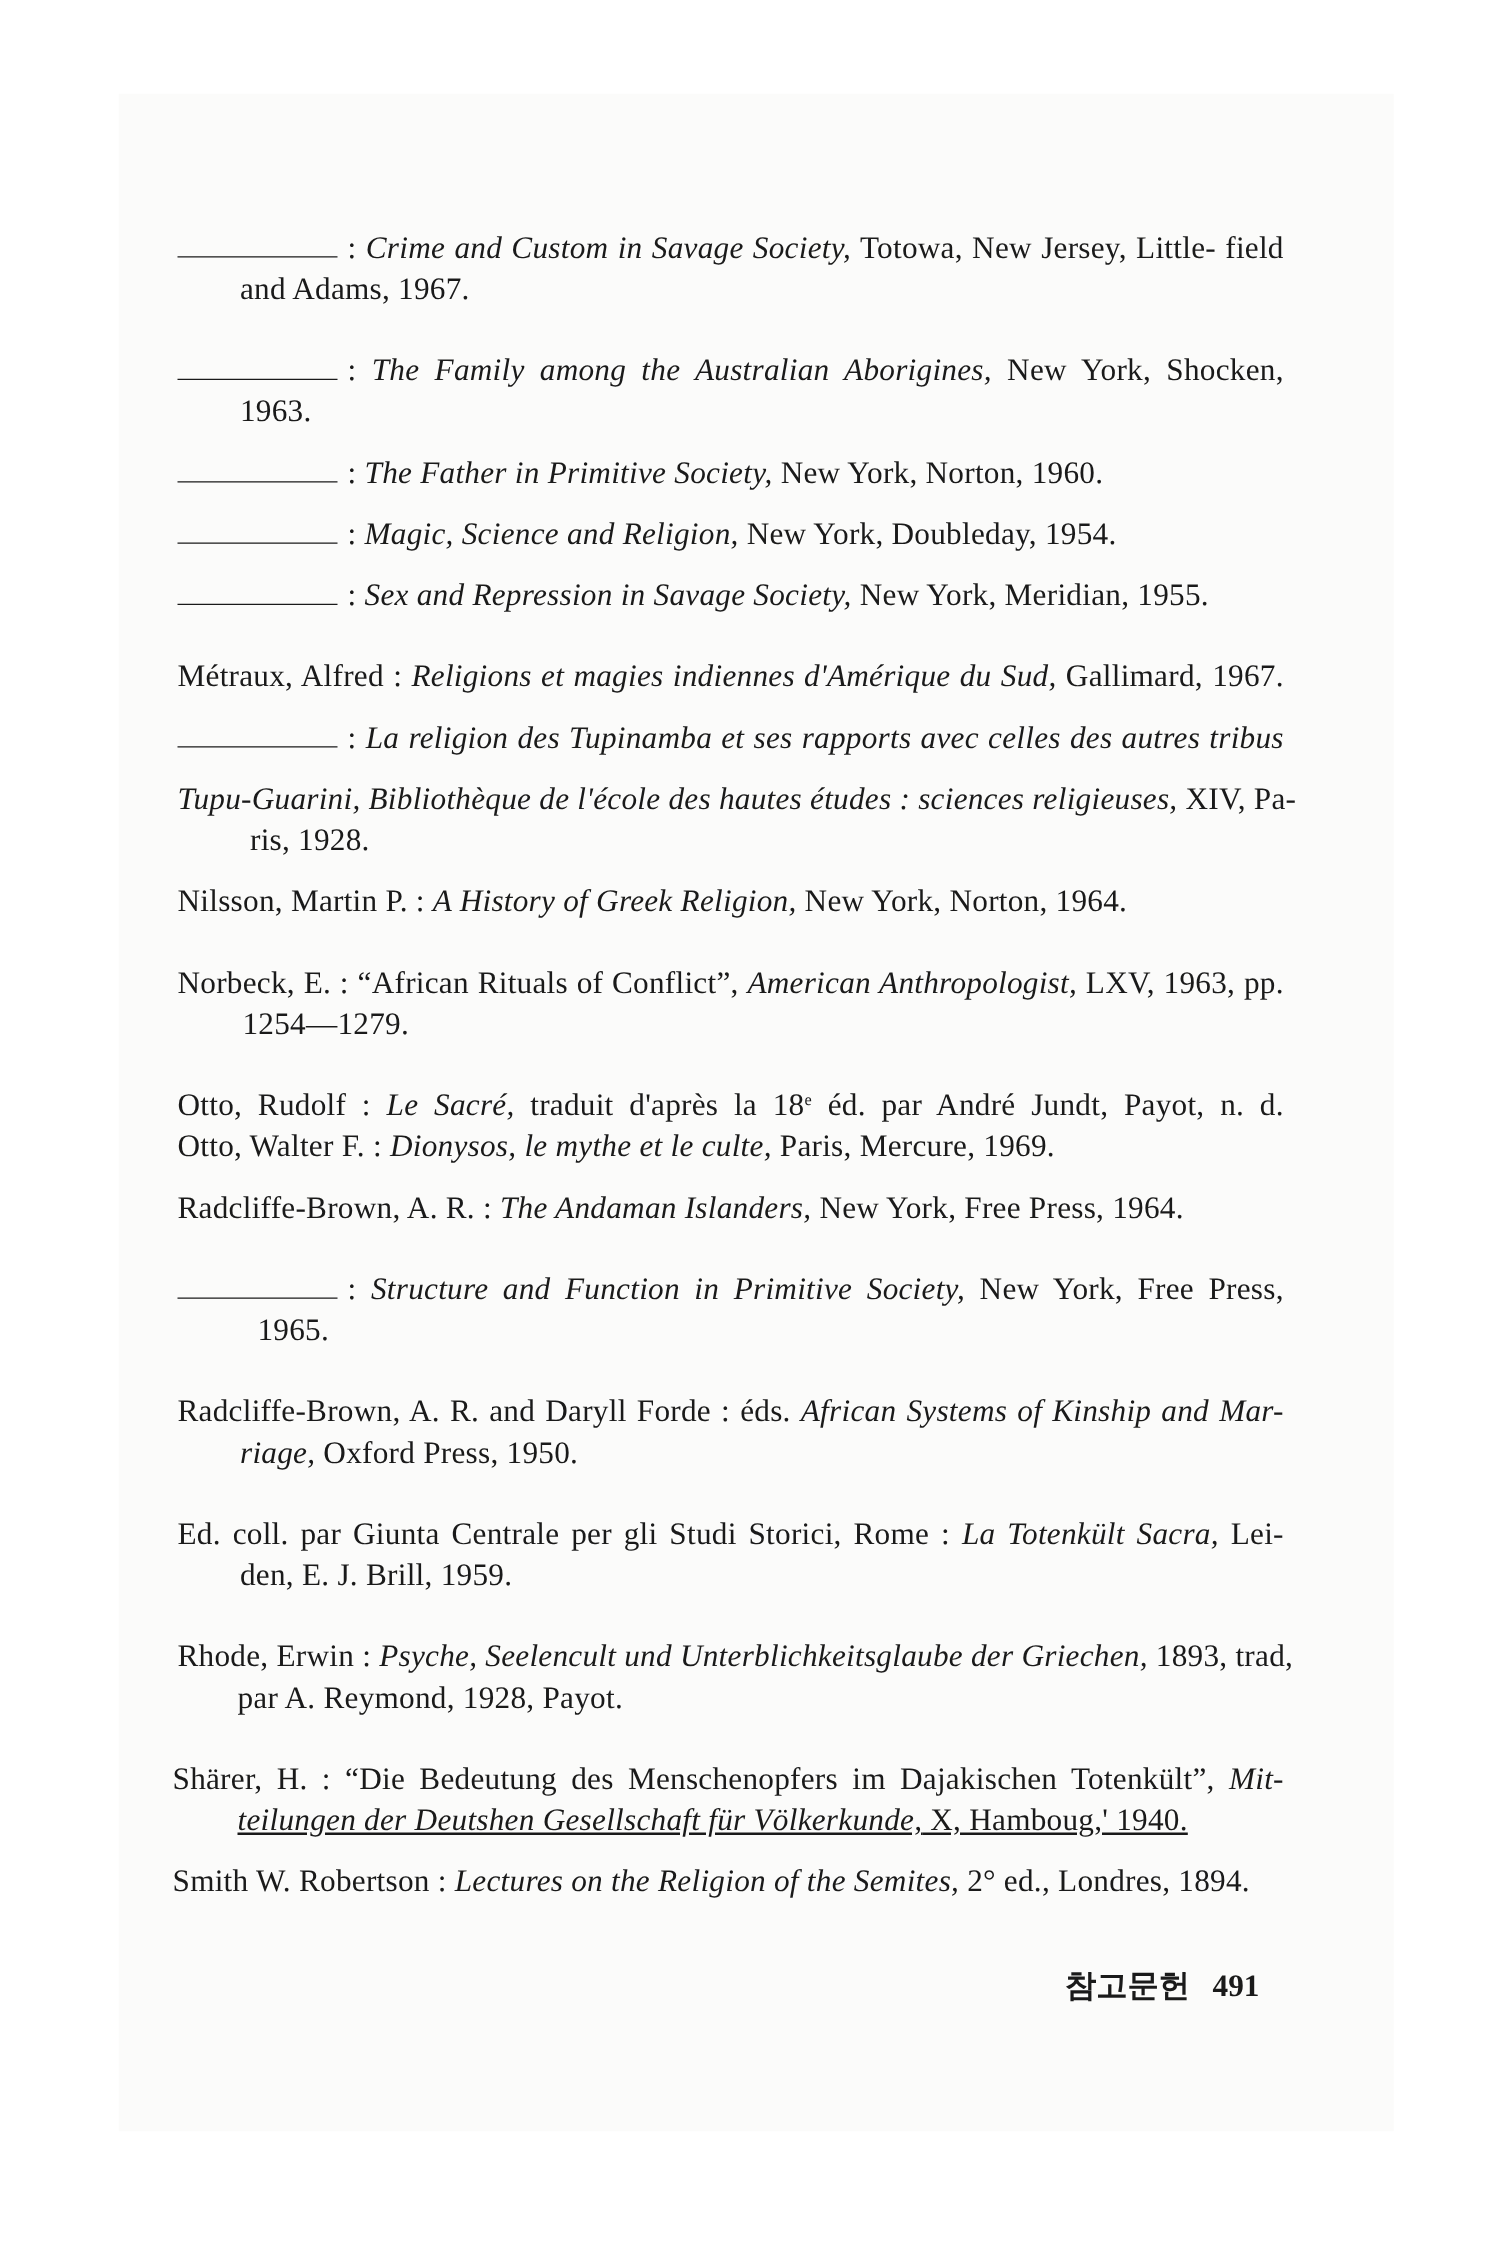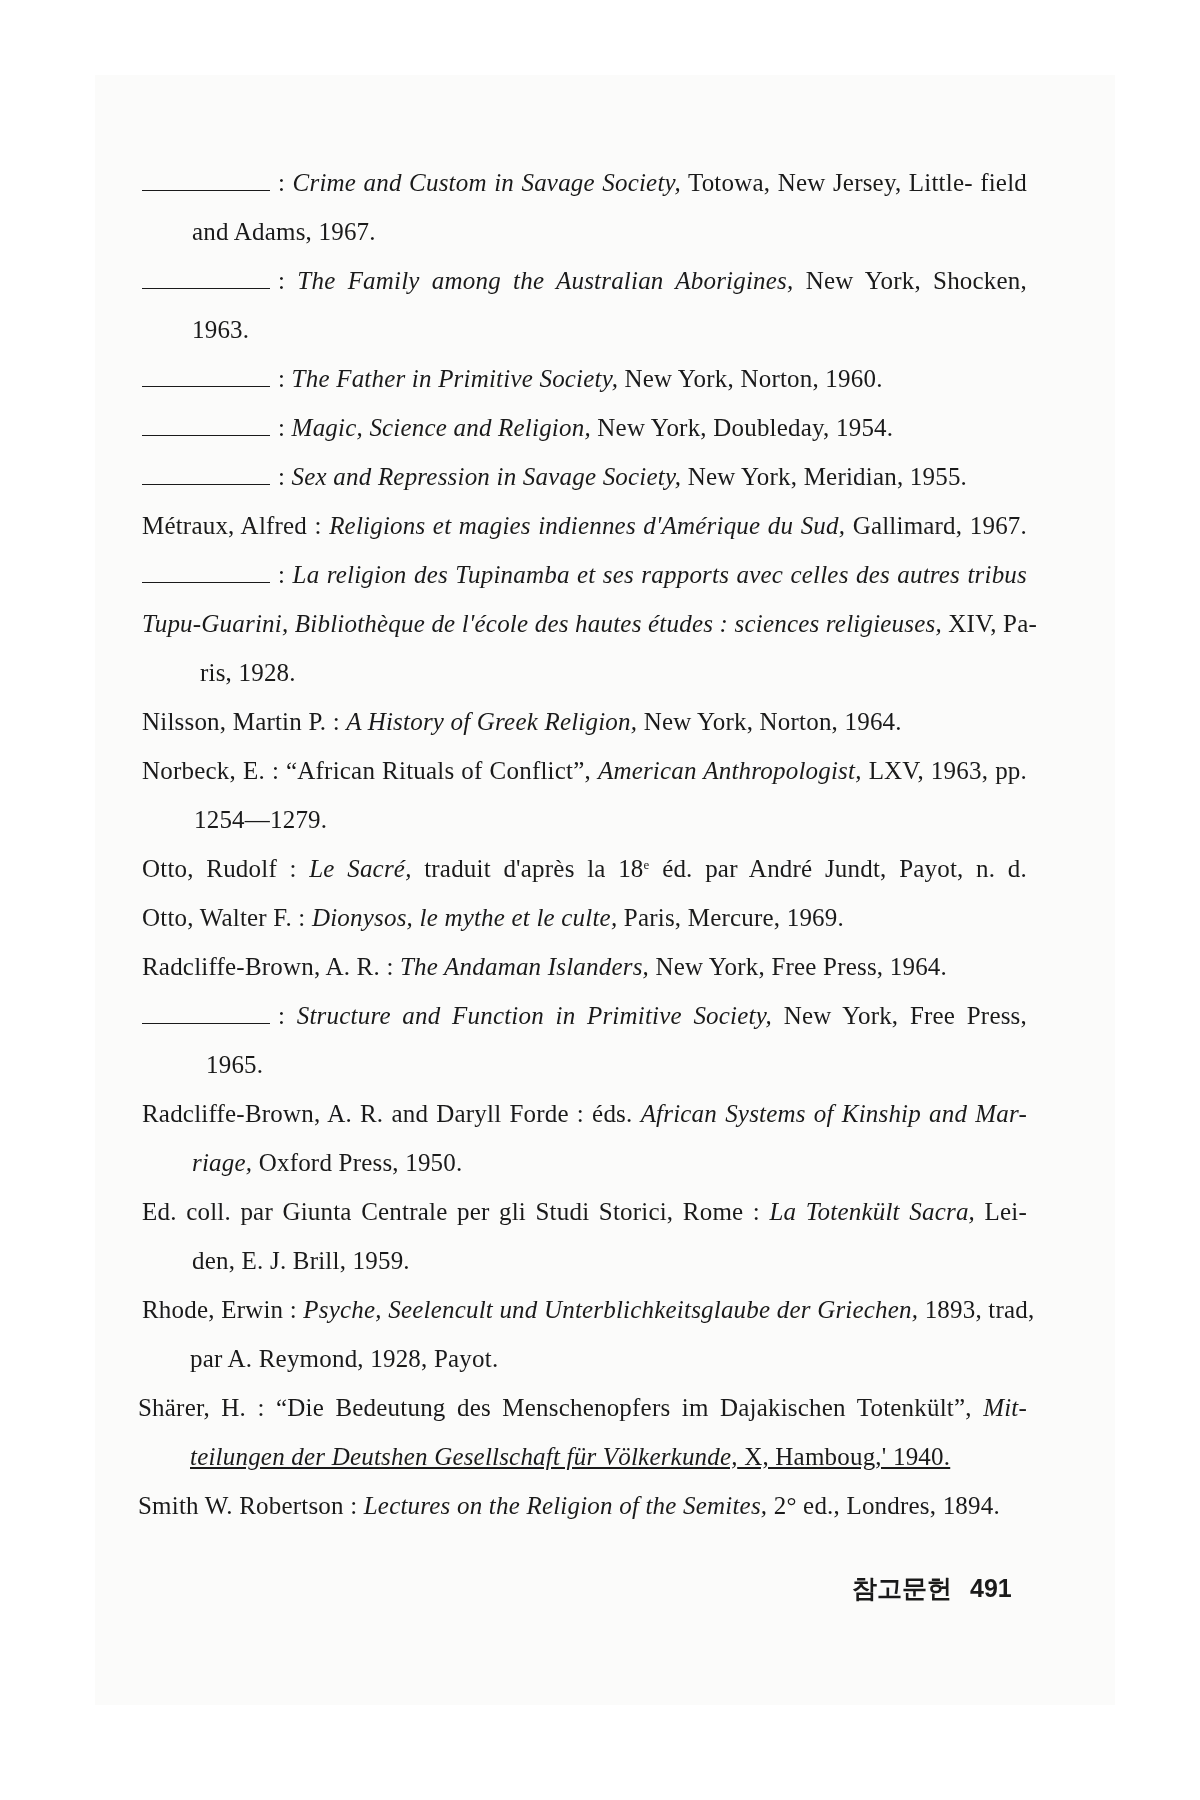--- a/index.html
+++ b/index.html
@@ -20,40 +20,40 @@
   .page {
     position: absolute; left: 0; top: 0; width: 1200px; height: 1800px;
   }
   .line {
     position: absolute;
     font-size: 25px;
     line-height: 30px;
     white-space: nowrap;
     letter-spacing: 0.2px;
   }
-  .line.just { width: 885px; text-align: justify; text-align-last: justify; }
+  .line.just { width: 885px; text-align: justify; text-align-last: justify; margin-top: 16px; }
   .rule {
     display: inline-block;
     width: 128px;
     border-bottom: 1.5px solid #1a1a1a;
     height: 1px;
     margin-right: 8px;
     vertical-align: baseline;
   }
   .it { font-style: italic; }
   sup { font-size: 13px; vertical-align: 8px; line-height: 0; }
   .footer {
     position: absolute;
     left: 852px; top: 1572px;
     font-size: 25px;
     font-weight: bold;
     white-space: nowrap;
     font-family: "DejaVu Sans", sans-serif;
   }
-  .footer .pg { margin-left: 18px; font-family: Liberation Sans, sans-serif; font-weight: bold; }
+  .footer .pg { margin-left: 18px; font-family: Liberation Serif, serif; font-weight: bold; }
 </style>
 </head>
 <body>
 
 <div class="scan"></div>
 
 <div class="page" id="page">
     <div class="line just" style="left: 142px; top: 168px; width: 885px;"><span class="rule"></span><span>: </span><span class="it">Crime and Custom in Savage Society,</span><span> Totowa, New Jersey, Little- field</span></div>
     <div class="line" style="left: 192px; top: 217px;"><span>and Adams, 1967.</span></div>
     <div class="line just" style="left: 142px; top: 266px; width: 885px;"><span class="rule"></span><span>: </span><span class="it">The Family  among  the Australian Aborigines,</span><span> New York, Shocken,</span></div>

